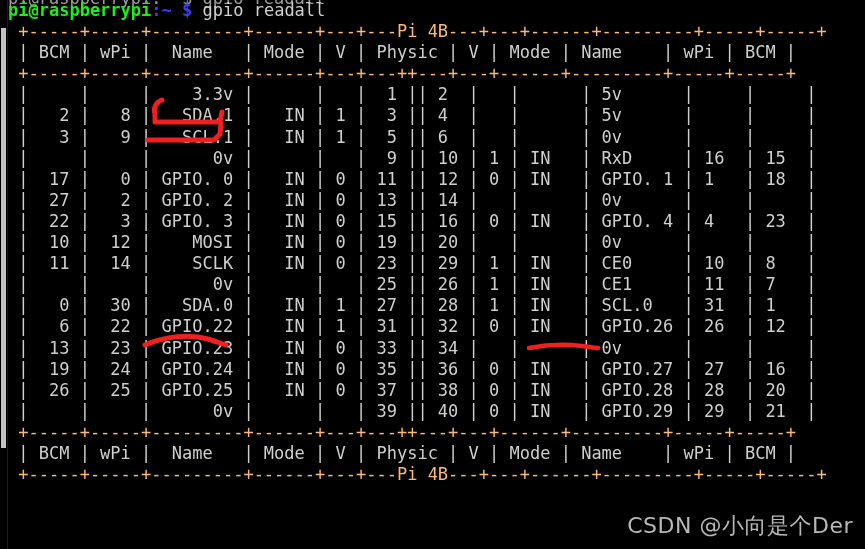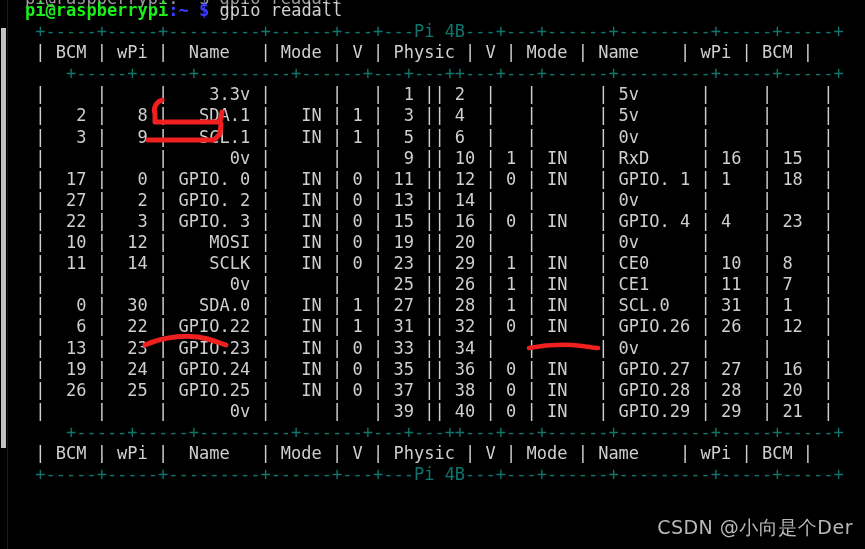--- a/index.html
+++ b/index.html
@@ -51,23 +51,23 @@
     z-index: 2;
   }
   .line {
     display: block;
     height: 21.1px;
     line-height: 21.1px;
     font-size: 17px;
     letter-spacing: 0px;
     white-space: pre;
     color: #cfcfcf;
-    padding-left: 25px;
+    padding-left: 8px;
   }
-  .line.thin { color: #0f766e; text-align: right; }
+  .line.thin { color: #fdba74; }
   .prompt-user { color: #18f018; font-weight: bold; }
   .prompt-path { color: #3b3bff; font-weight: bold; }
   .prompt-dollar { color: #3b3bff; font-weight: bold; }
   .cmd { color: #d0d0d0; }
   
   #topclip {
     position: absolute;
     left: 0;
     top: -12px;
     z-index: 1;
@@ -83,21 +83,21 @@
     height: 549px;
     z-index: 5;
     pointer-events: none;
   }
   #watermark {
     position: absolute;
     right: 12px;
     bottom: 8px;
     color: #c8c8c8;
     font-family: "DejaVu Sans", "Liberation Sans", sans-serif;
-    font-size: 19px;
+    font-size: 22px;
     letter-spacing: 0.5px;
     z-index: 7;
     opacity: 0.92;
   }
 </style>
 </head>
 <body>
 
 <div id="terminal">
 

